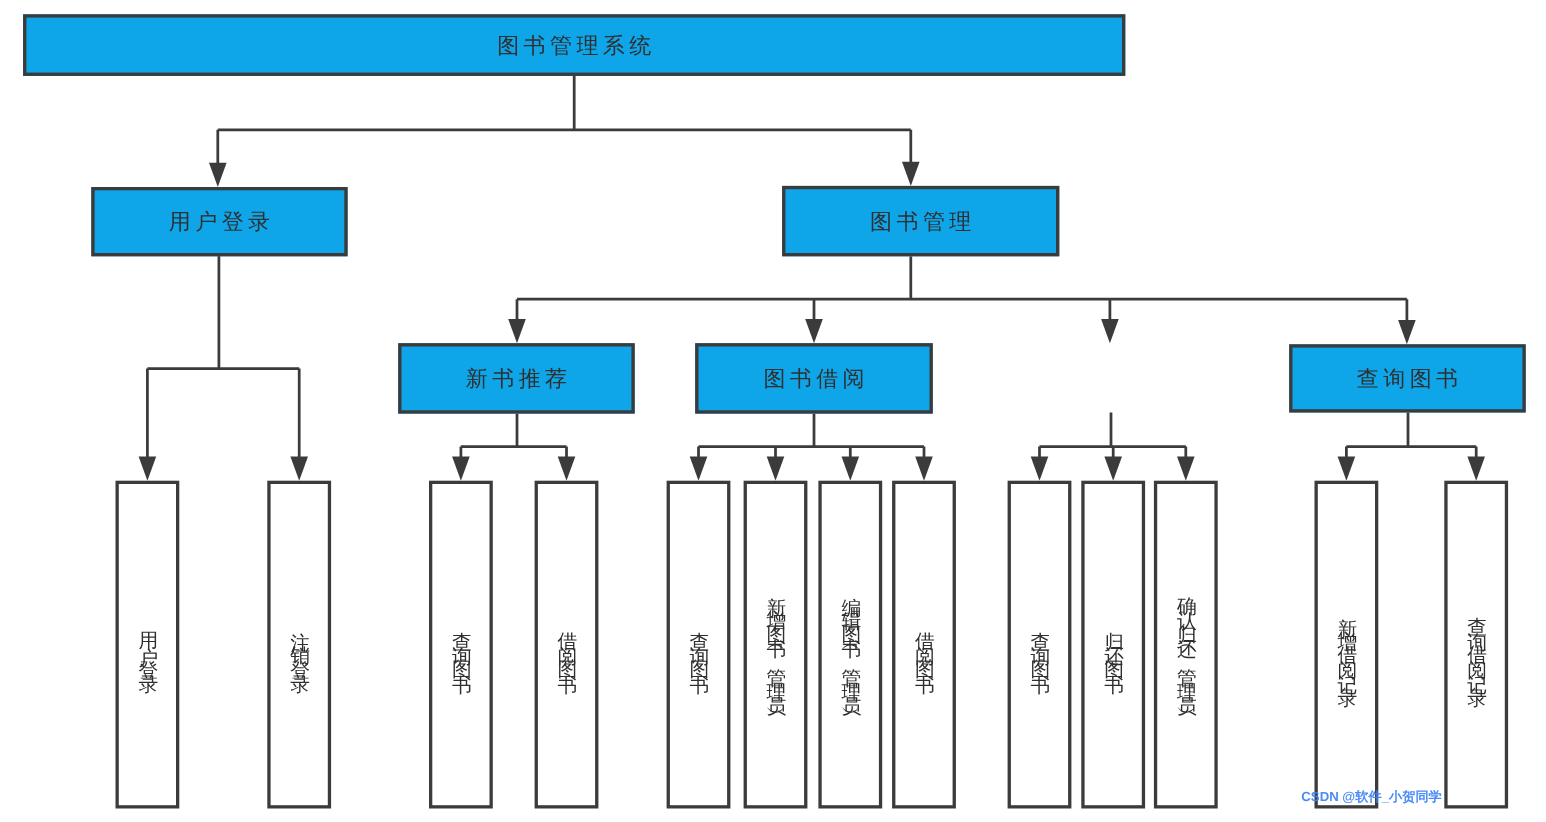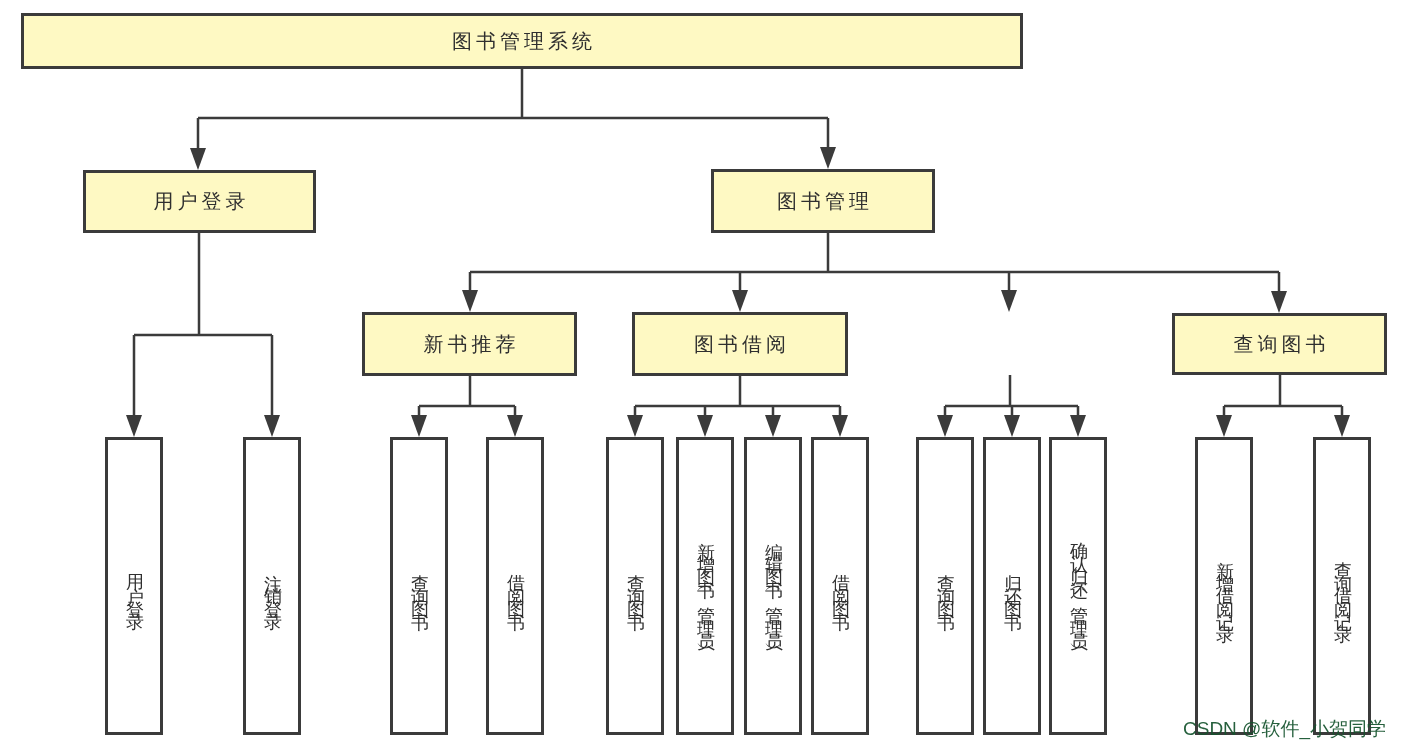--- a/index.html
+++ b/index.html
@@ -2,37 +2,37 @@
 <html><head>
 <meta charset="utf-8">
 <style>
   html,body{margin:0;padding:0;background:#ffffff;}
   .canvas{
     position:relative;width:1405px;height:747px;background:#ffffff;
     font-family:"Liberation Sans","DejaVu Sans",sans-serif;overflow:hidden;
   }
   .connectors{position:absolute;left:0;top:0;width:1405px;height:747px;}
   .box{
-    position:absolute;box-sizing:border-box;background:#fef9c3;
+    position:absolute;box-sizing:border-box;background:#0ea5e9;
     border:3px solid #3b3b3b;color:#2f2f2f;
     display:flex;align-items:center;justify-content:center;
     font-size:20px;letter-spacing:4px;text-indent:4px;white-space:nowrap;text-align:center;
   }
   .leaf{
     position:absolute;box-sizing:border-box;background:#ffffff;
     border:3px solid #3b3b3b;color:#2f2f2f;
     display:flex;align-items:center;justify-content:center;
   }
   .leaf span{
     writing-mode:vertical-rl;text-orientation:mixed;
     font-size:18px;letter-spacing:13px;line-height:1.1;white-space:nowrap;
   }
   .watermark{
-    position:absolute;left:1183px;top:716px;font-size:19px;
-    color:#14532d;opacity:0.92;white-space:nowrap;z-index:5;
+    position:absolute;left:1183px;top:716px;font-size:12px;
+    color:#3b82f6;opacity:0.92;white-space:nowrap;z-index:5;font-weight:bold;
   }
 </style>
 </head>
 <body>
 
 <div class="canvas">
 
   <svg class="connectors" viewBox="0 0 1405 747" xmlns="http://www.w3.org/2000/svg">
     <path fill="none" stroke="#3b3b3b" stroke-width="2.5" d="M522 69 V118 M198 118 H828 M198 118 V150 M828 118 V149
          M199 232 V335 M134 335 H272 M134 335 V419 M272 335 V419
@@ -58,21 +58,21 @@
     <polygon fill="#3b3b3b" points="937,415 953,415 945,437"></polygon>
     <polygon fill="#3b3b3b" points="1004,415 1020,415 1012,437"></polygon>
     <polygon fill="#3b3b3b" points="1070,415 1086,415 1078,437"></polygon>
     <polygon fill="#3b3b3b" points="1216,415 1232,415 1224,437"></polygon>
     <polygon fill="#3b3b3b" points="1334,415 1350,415 1342,437"></polygon>
   </svg>
 
   <div class="box" style="left:21px;top:13px;width:1002px;height:56px;">图书管理系统</div>
 
   <div class="box" style="left:83px;top:170px;width:233px;height:63px;">用户登录</div>
-  <div class="box" style="left:711px;top:169px;width:224px;height:64px;">图书管理</div>
+  <div class="box" style="left:711px;top:169px;width:252px;height:64px;">图书管理</div>
 
   <div class="box" style="left:632px;top:312px;width:216px;height:64px;">图书借阅</div>
   <div class="box" style="left:362px;top:312px;width:215px;height:64px;">新书推荐</div>
   <div class="box" style="left:1172px;top:313px;width:215px;height:62px;">查询图书</div>
 
   <div class="leaf" style="left:105px;top:437px;width:58px;height:298px;">
       <span>用户登录</span>
     </div>
   <div class="leaf" style="left:243px;top:437px;width:58px;height:298px;">
       <span>注销登录</span>

